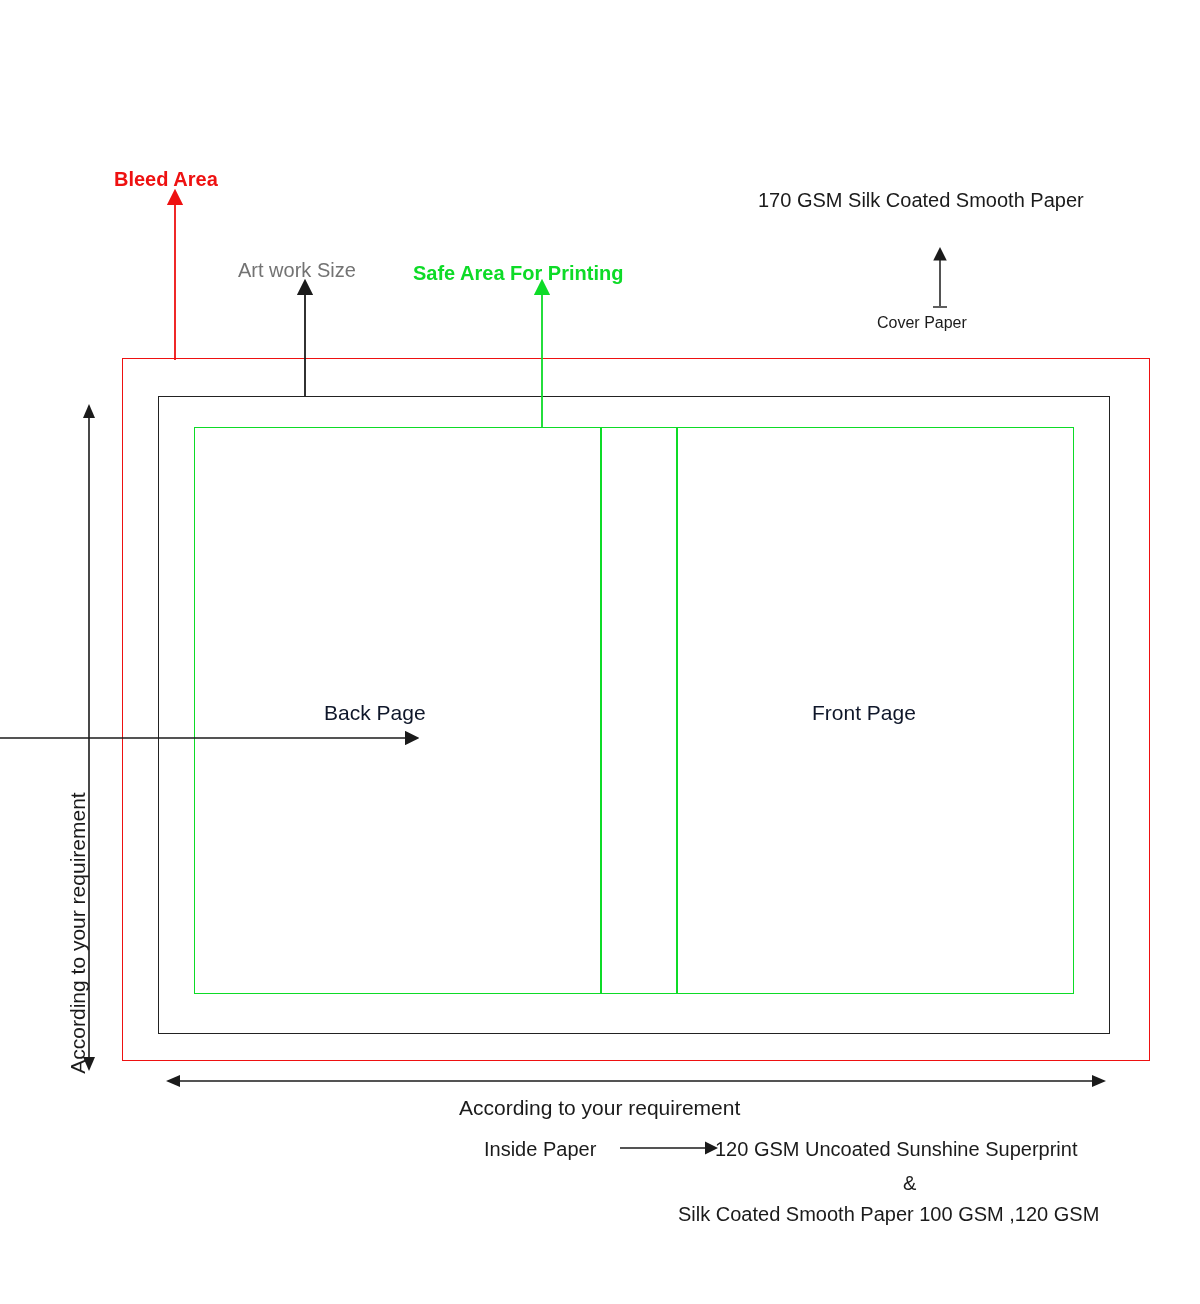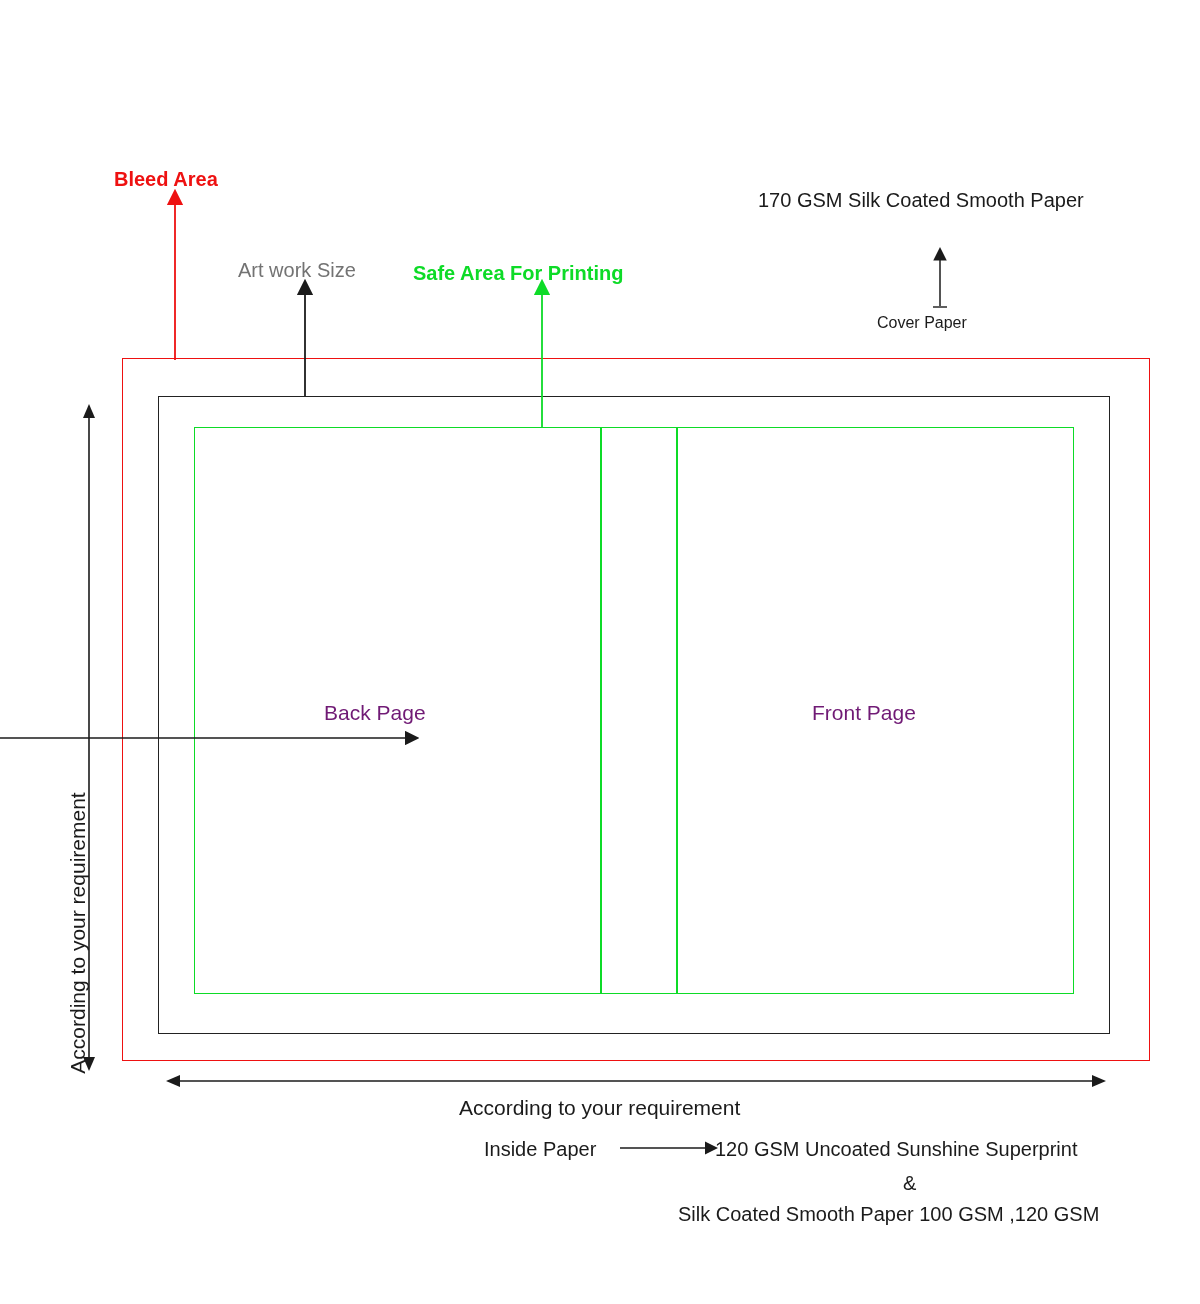--- a/index.html
+++ b/index.html
@@ -57,21 +57,21 @@
     left: 676px;
     top: 427px;
     width: 1.8px;
     height: 567px;
     background: #0ddb27;
   }
 
   .page-label {
     position: absolute;
     font-size: 21px;
-    color: #701a75;
+    color: #0f172a;
     white-space: nowrap;
   }
   .page-label.back { left: 324px; top: 701px; }
   .page-label.front { left: 812px; top: 701px; }
 
   
   .lbl {
     position: absolute;
     font-size: 20px;
     white-space: nowrap;

